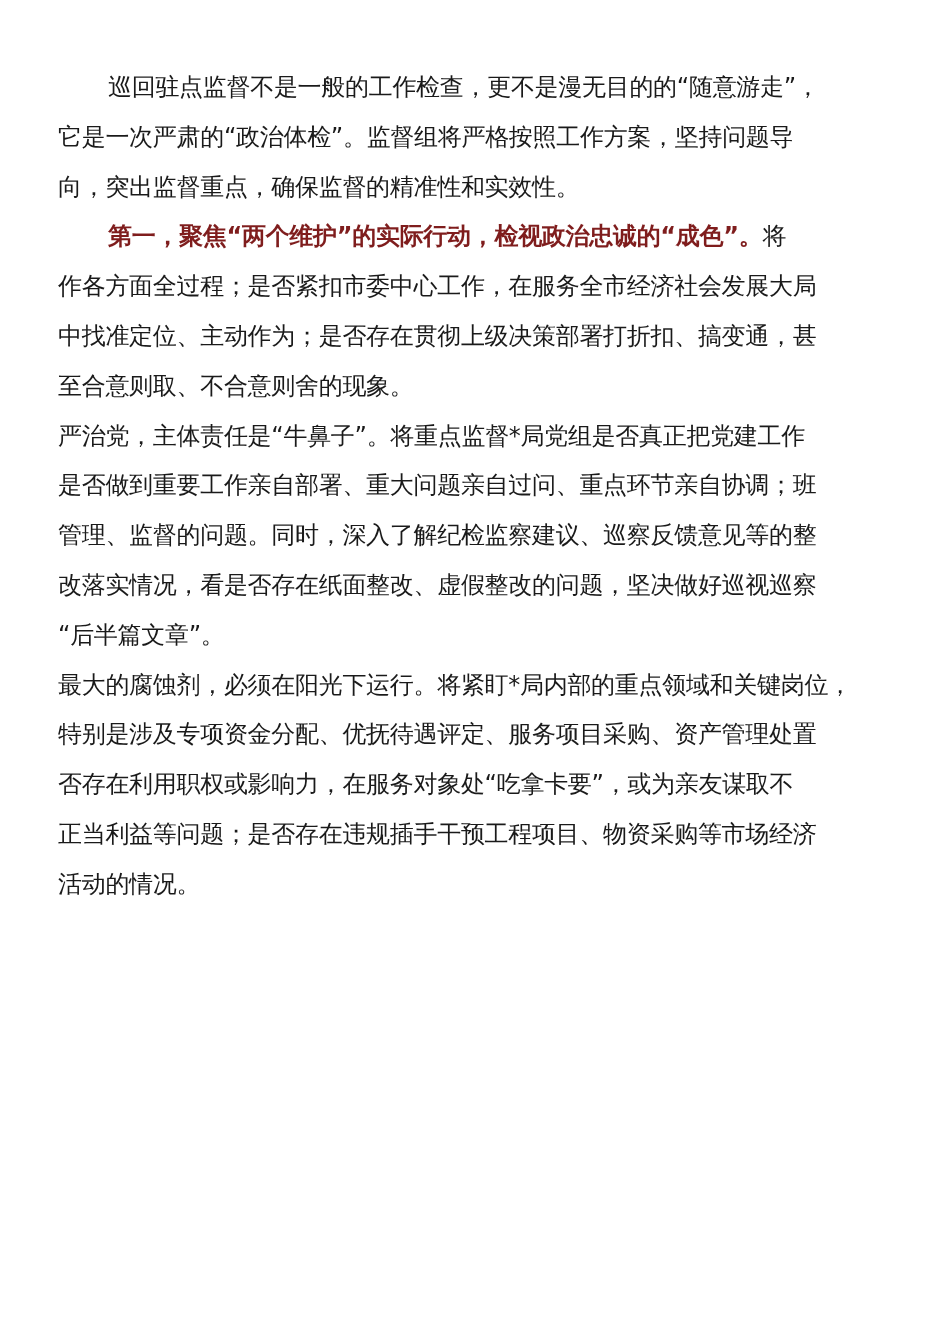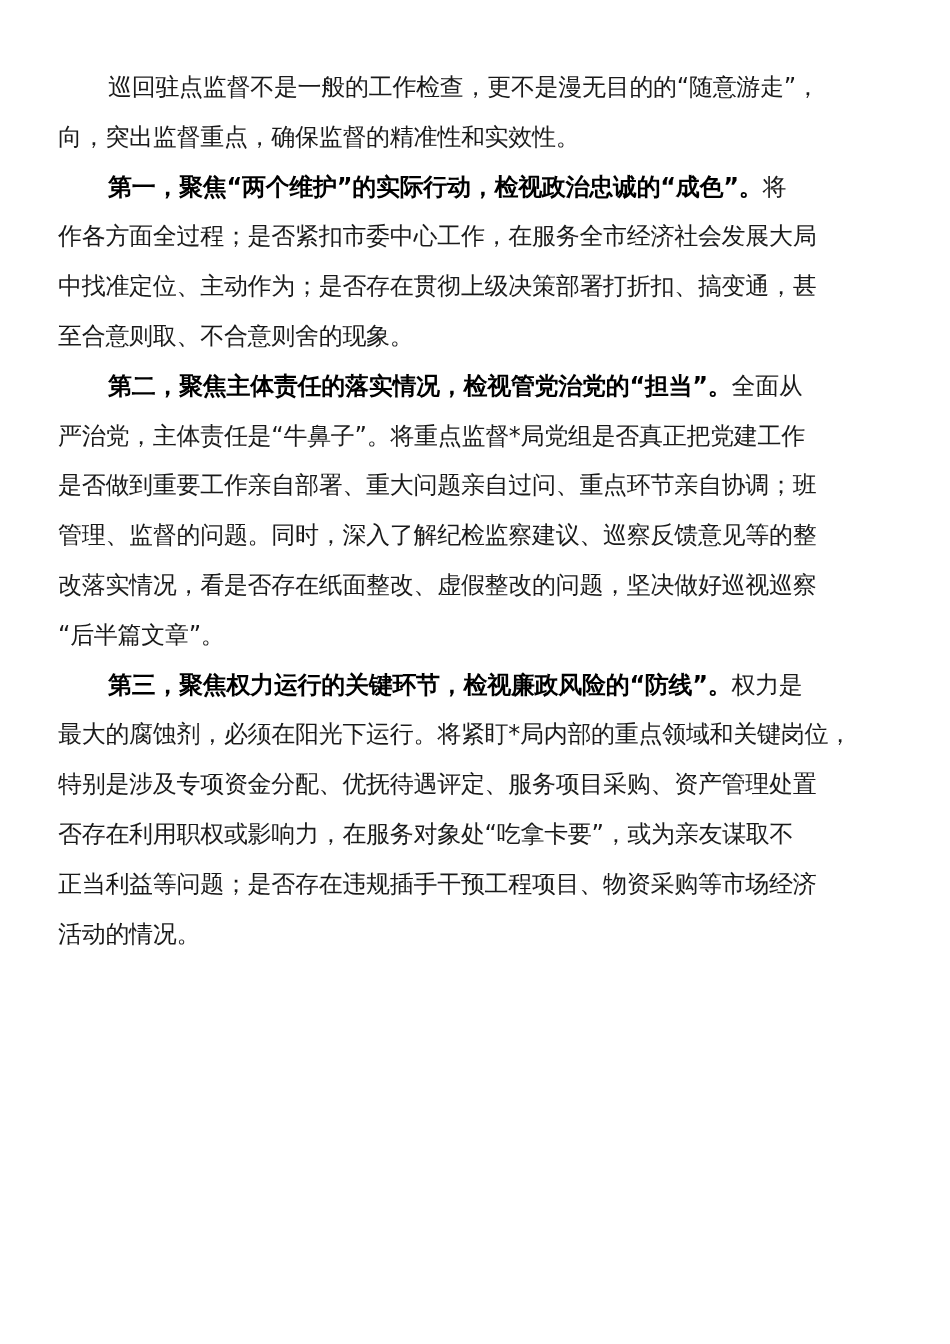--- a/index.html
+++ b/index.html
@@ -5,49 +5,48 @@
   html, body { margin: 0; padding: 0; background: #ffffff; }
   body { width: 950px; height: 1344px; overflow: hidden; position: relative; }
   .page {
     position: absolute; left: 58px; top: 63px; width: 852px;
     font-family: "DejaVu Sans", "Liberation Sans", sans-serif;
     font-size: 24px; line-height: 49.8px; color: #1a1a1a;
     letter-spacing: -0.3px;
   }
   .line { white-space: nowrap; height: 49.8px; }
   .indent { padding-left: 50px; }
-  .bold { font-weight: bold; color: #000000; }
+  .bold { font-weight: bold; color: #7f1d1d; }
 </style>
 </head>
 <body>
 
 <div class="page">
 
   <div>
     <div class="line indent">巡回驻点监督不是一般的工作检查，更不是漫无目的的“随意游走”，</div>
+    <div class="line">它是一次严肃的“政治体检”。监督组将严格按照工作方案，坚持问题导</div>
     <div class="line">向，突出监督重点，确保监督的精准性和实效性。</div>
   </div>
 
   <div>
     <div class="line indent"><span class="bold">第一，聚焦“两个维护”的实际行动，检视政治忠诚的“成色”。</span><span>将</span></div>
     <div class="line">作各方面全过程；是否紧扣市委中心工作，在服务全市经济社会发展大局</div>
     <div class="line">中找准定位、主动作为；是否存在贯彻上级决策部署打折扣、搞变通，甚</div>
     <div class="line">至合意则取、不合意则舍的现象。</div>
   </div>
 
   <div>
-    <div class="line indent"><span class="bold">第二，聚焦主体责任的落实情况，检视管党治党的“担当”。</span><span>全面从</span></div>
     <div class="line">严治党，主体责任是“牛鼻子”。将重点监督*局党组是否真正把党建工作</div>
     <div class="line">是否做到重要工作亲自部署、重大问题亲自过问、重点环节亲自协调；班</div>
     <div class="line">管理、监督的问题。同时，深入了解纪检监察建议、巡察反馈意见等的整</div>
     <div class="line">改落实情况，看是否存在纸面整改、虚假整改的问题，坚决做好巡视巡察</div>
     <div class="line">“后半篇文章”。</div>
   </div>
 
   <div>
-    <div class="line indent"><span class="bold">第三，聚焦权力运行的关键环节，检视廉政风险的“防线”。</span><span>权力是</span></div>
     <div class="line">最大的腐蚀剂，必须在阳光下运行。将紧盯*局内部的重点领域和关键岗位，</div>
     <div class="line">特别是涉及专项资金分配、优抚待遇评定、服务项目采购、资产管理处置</div>
     <div class="line">否存在利用职权或影响力，在服务对象处“吃拿卡要”，或为亲友谋取不</div>
     <div class="line">正当利益等问题；是否存在违规插手干预工程项目、物资采购等市场经济</div>
     <div class="line">活动的情况。</div>
   </div>
 </div>
 
 </body></html>

